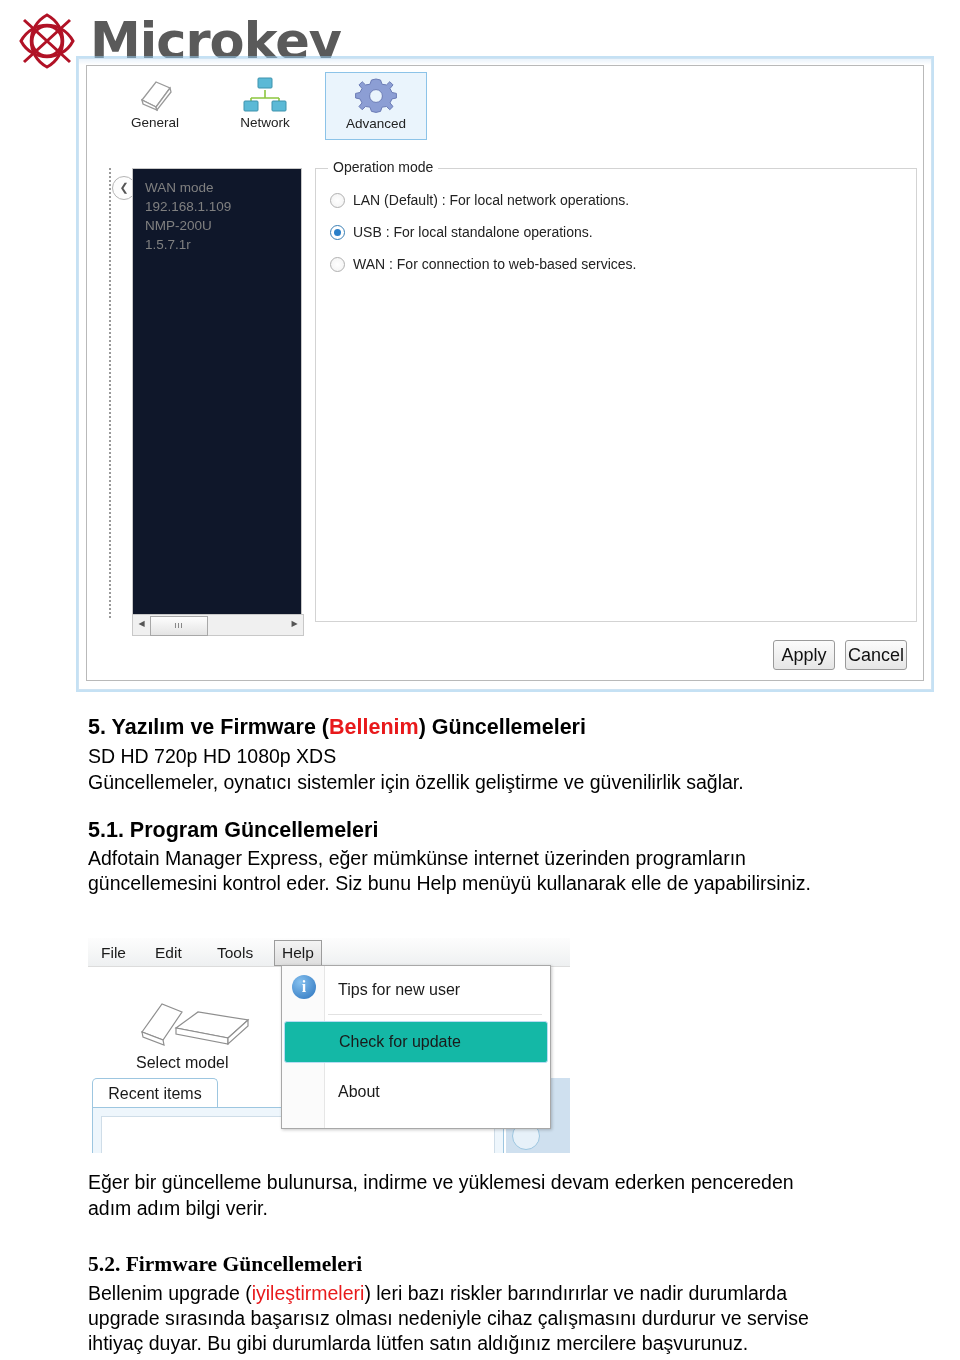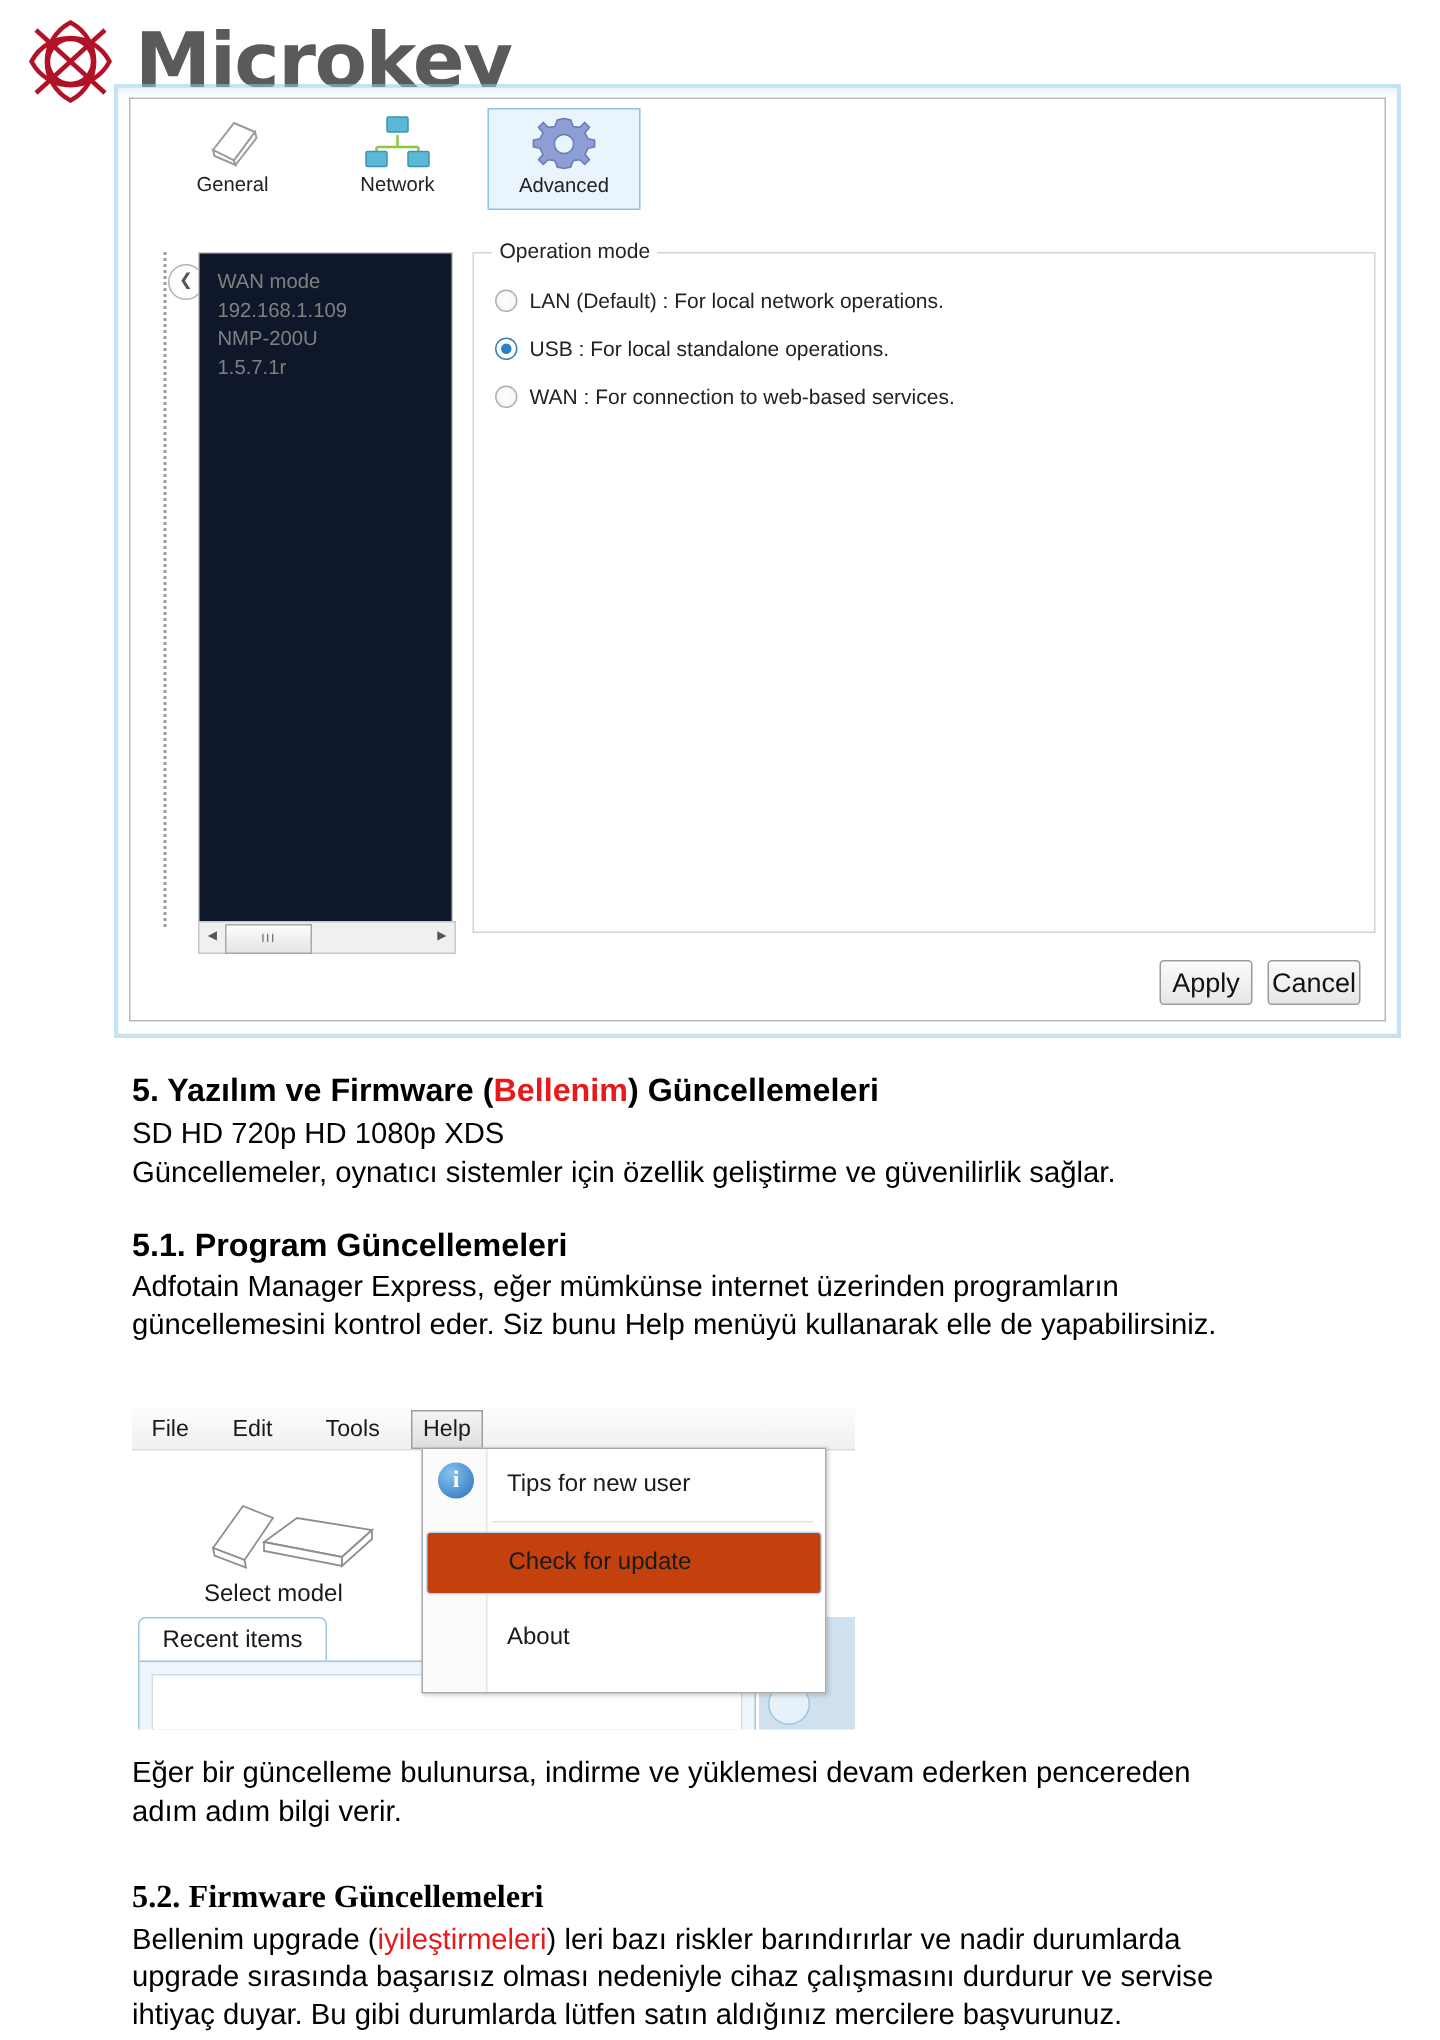--- a/index.html
+++ b/index.html
@@ -100,21 +100,21 @@
     top:2px;height:24px;line-height:24px;}
 
   .dropdown{position:absolute;left:193px;top:27px;width:268px;height:162px;
     background:#fff;border:1px solid #a8a8a8;box-shadow:1px 1px 3px rgba(0,0,0,.22);}
   .dd-gutter{position:absolute;left:0;top:0;width:42px;height:100%;
     background:#fbfbfb;border-right:1px solid #e6e6e6;}
   .dd-item{position:absolute;left:2px;right:2px;height:42px;display:flex;align-items:center;
     font-size:16px;color:#1a1a1a;padding-left:54px;box-sizing:border-box;}
   .dd-tips{top:3px;}
   .dd-sep{position:absolute;left:46px;right:8px;top:48px;height:1px;background:#e2e2e2;}
-  .dd-check{top:55px;background:#c2410c;border:1px solid #b7dcf3;border-radius:3px;}
+  .dd-check{top:55px;background:#14b8a6;border:1px solid #b7dcf3;border-radius:3px;}
   .dd-about{top:105px;}
   .info-icon{position:absolute;left:10px;top:9px;width:24px;height:24px;border-radius:50%;
     background:radial-gradient(circle at 35% 30%,#86c1ef,#2a72bd);color:#fff;
     font-size:16px;font-weight:bold;font-family:"Liberation Serif",serif;
     text-align:center;line-height:24px;}
 
   .bg-doc{position:absolute;left:0;top:28px;width:482px;height:187px;}
   .bg-devices{position:absolute;left:48px;top:32px;width:130px;height:52px;}
   .bg-selmodel{position:absolute;left:48px;top:88px;font-size:16px;color:#1a1a1a;}
   .recent-tab{position:absolute;left:4px;top:112px;width:124px;height:30px;

